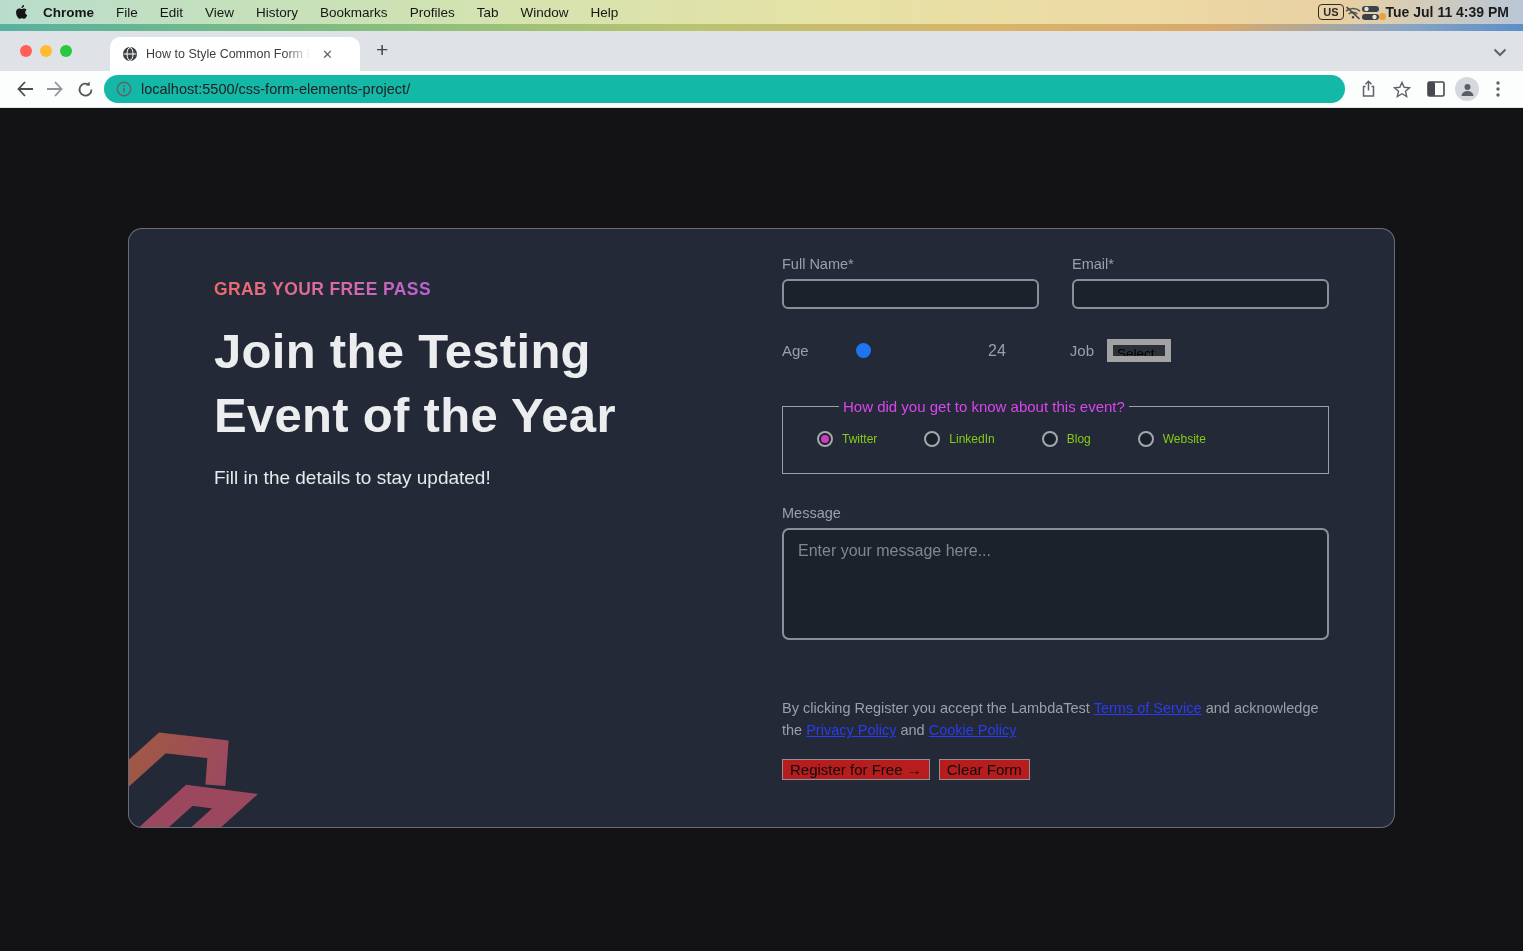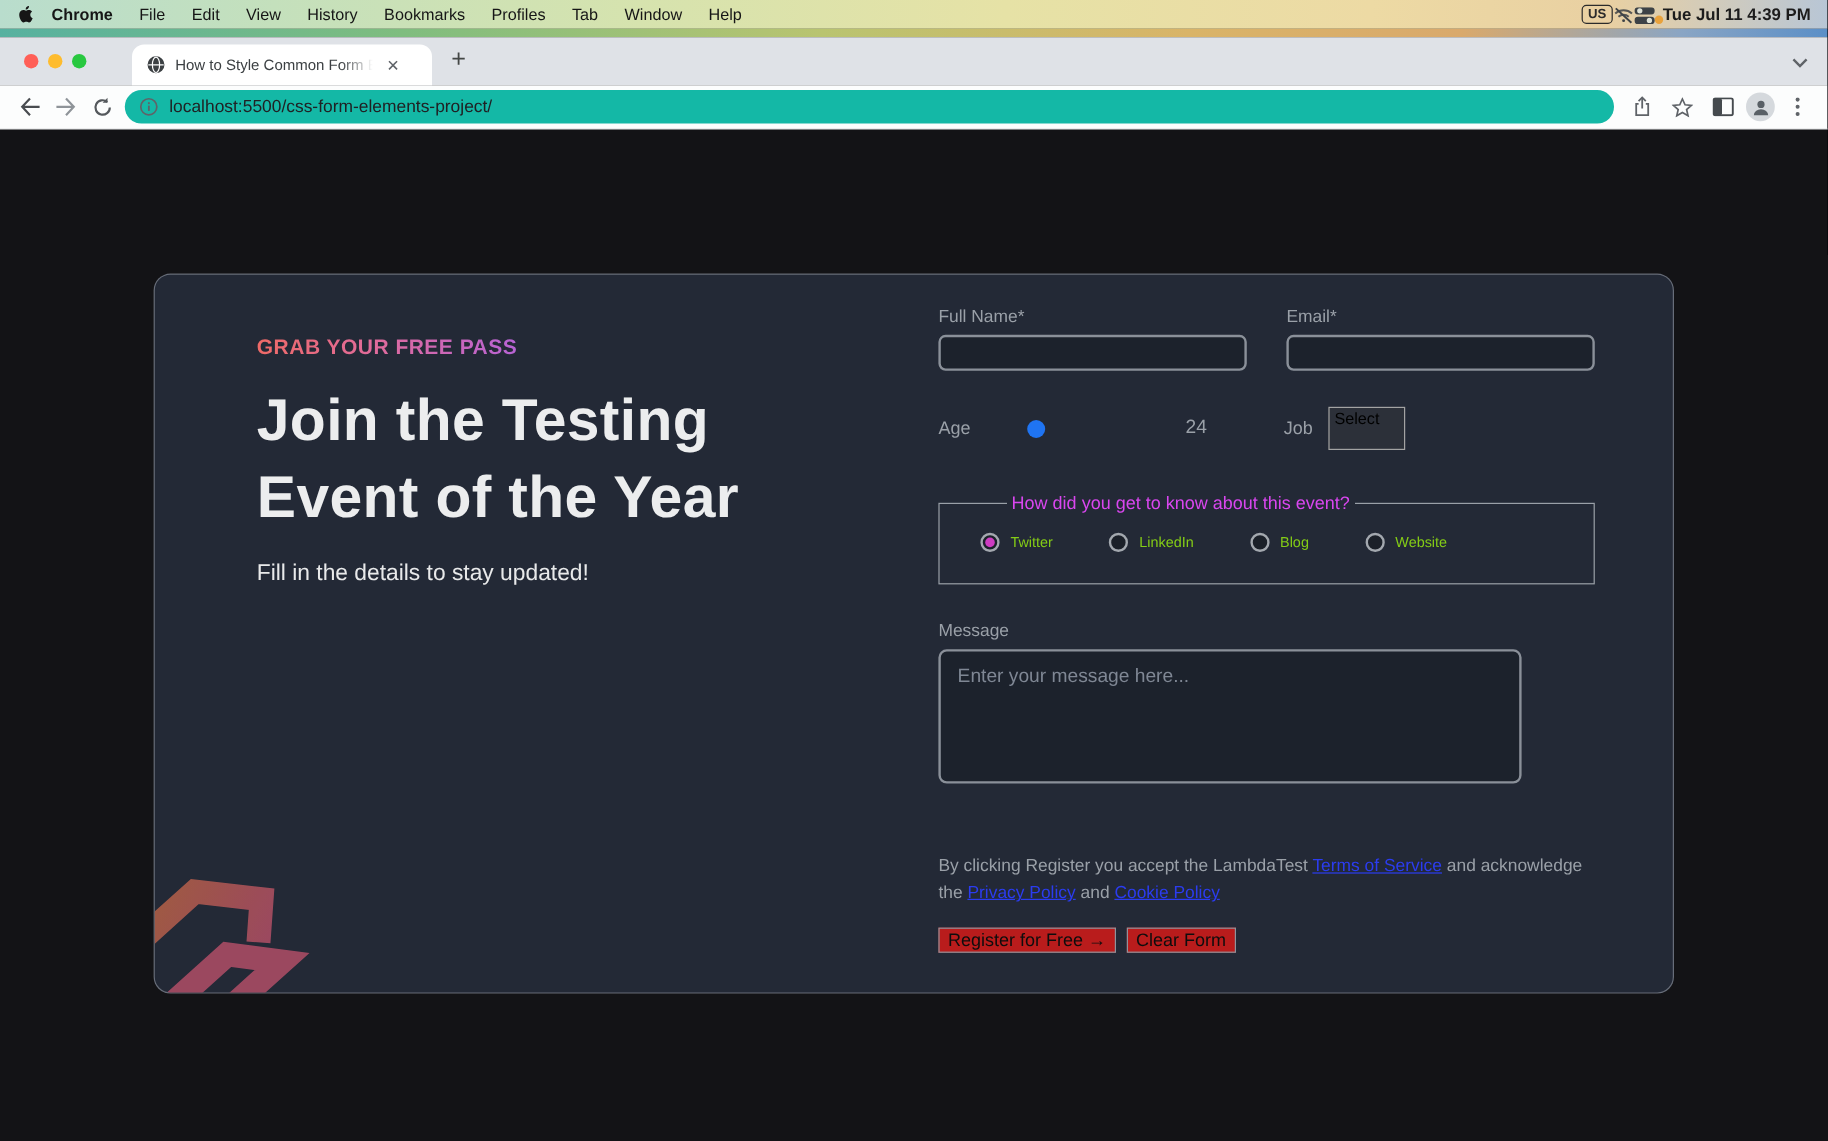--- a/index.html
+++ b/index.html
@@ -70,34 +70,34 @@
   .tinput{width:257px;height:30px;border:2px solid #8a9099;border-radius:6px;
     background:#1c222c;outline:none;color:#d7dbe1;font-size:15px;padding:0 9px;
     font-family:"Liberation Sans",sans-serif;}
 
   .age-row{margin-top:30px;display:flex;align-items:center;font-size:15px;color:#9aa0a8;}
   .age-label{width:52px;}
   .slider{width:140px;height:15px;position:relative;}
   .thumb{width:15px;height:15px;border-radius:50%;background:#1f74f2;position:absolute;left:22px;top:0;}
   .age-value{margin-left:14px;font-size:16px;}
   .job-label{margin-left:64px;}
-  .jselect{margin-left:13px;width:64px;height:36px;background:#2c3039;border:1px solid #a3a3a3;
+  .jselect{margin-left:13px;width:64px;height:23px;background:#2c3039;border:6px solid #a3a3a3;
     color:#000;font-size:13.5px;line-height:17px;padding-left:4px;overflow:hidden;}
 
   .src-fieldset{margin-top:36px;border:1.5px solid #9aa0a8;height:76px;padding:0 0 0 34px;}
   .src-fieldset legend{font-size:15px;color:#d946ef;padding:0 4px;margin-left:22px;}
   .radios{display:flex;align-items:center;gap:47px;margin-top:16px;}
   .radio-opt{display:flex;align-items:center;}
   .radio{width:16px;height:16px;border:2px solid #a3a8af;border-radius:50%;position:relative;
     background:#1b2029;flex:0 0 auto;}
   .radio.checked::after{content:'';position:absolute;inset:2px;border-radius:50%;background:#cd3cc1;}
   .radio-label{margin-left:9px;font-size:12px;color:#84cc16;}
 
   .msg-block{margin-top:31px;}
-  .msg-area{width:486px;height:112px;background:#1c222c;border:2px solid #8a9099;border-radius:7px;
+  .msg-area{width:547px;height:112px;background:#1c222c;border:2px solid #8a9099;border-radius:7px;
     padding:12px 14px;font-size:16px;color:#c5cad2;resize:none;outline:none;
     font-family:"Liberation Sans",sans-serif;}
   .msg-area::placeholder{color:#7f8794;}
 
   .terms{margin-top:54px;font-size:14.5px;color:#9aa0a8;line-height:1.55;}
   .terms a{color:#2b3cf0;text-decoration:underline;}
 
   .btn-row{margin-top:17px;display:flex;gap:9px;}
   .btn{font-size:15px;color:#0d0d0d;background:#b91c1c;border:1px solid #8d939c;
     padding:1px 7px;font-family:"Liberation Sans",sans-serif;}

